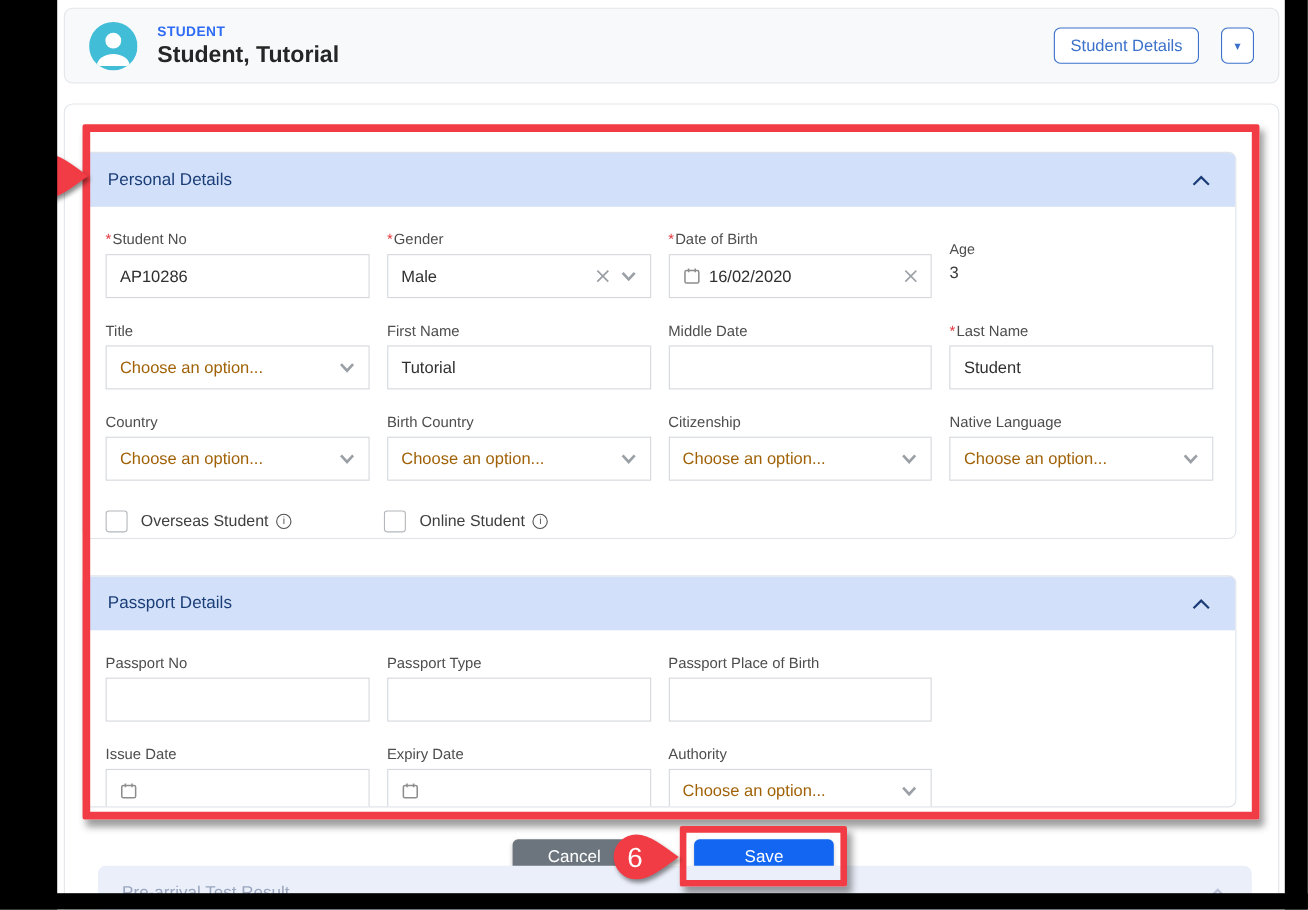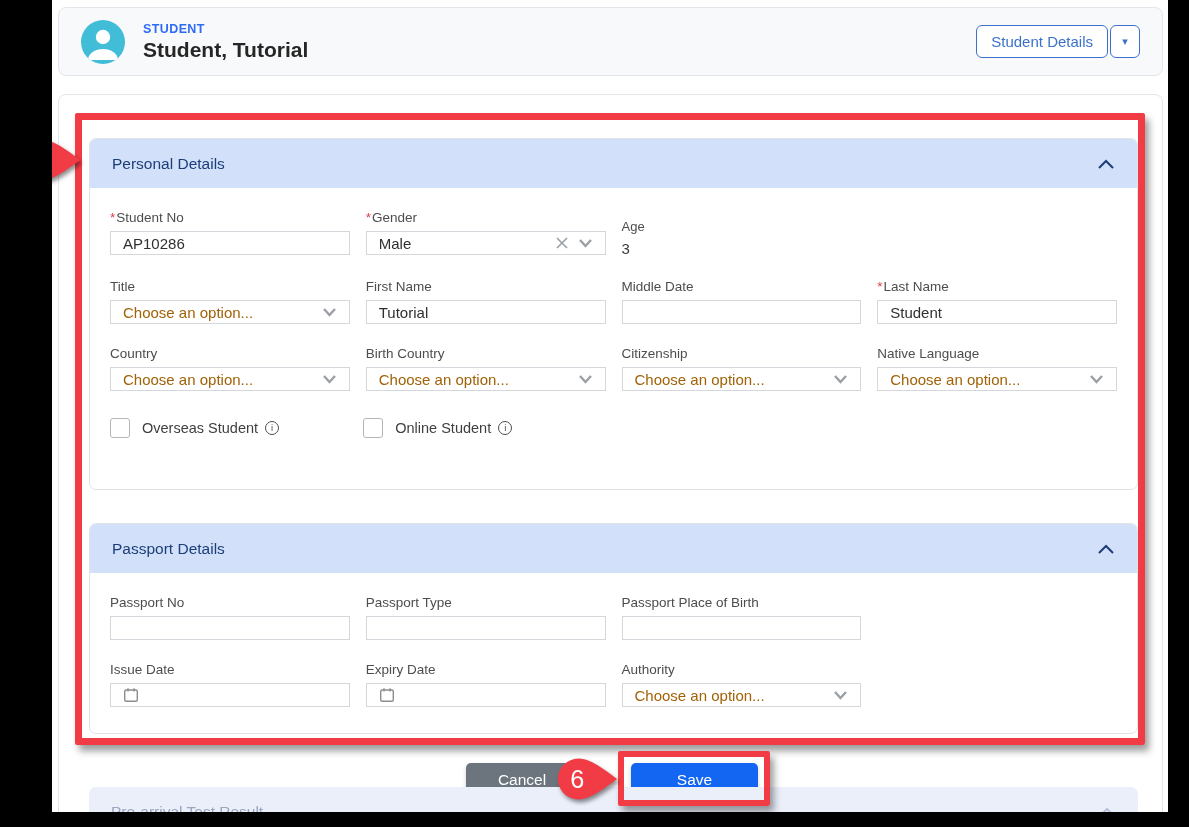--- a/index.html
+++ b/index.html
@@ -13,46 +13,46 @@
   .strip-bottom { left:0; top:812px; width:1189px; height:15px; }
 
   
   .header-card { position:absolute; left:58px; top:7px; width:1105px; height:69px;
     background:#f8f9fb; border:1px solid #e2e5e9; border-radius:8px;
     display:flex; align-items:center; padding:0 22px; z-index:5; }
   .avatar { width:44px; height:44px; flex:0 0 44px; }
   .id-block { margin-left:18px; display:flex; flex-direction:column; gap:2px; }
   .eyebrow { font-size:12.5px; font-weight:700; letter-spacing:.4px; color:#2e6cf5; }
   .page-title { font-size:21px; font-weight:700; color:#262626; }
-  .header-actions { margin-left:auto; display:flex; gap:2px; align-items:flex-start;padding-left:20px; }
+  .header-actions { margin-left:auto; display:flex; gap:20px; align-items:flex-start;padding-left:20px; }
   .btn-outline { height:33px; padding:0 14px; background:#fff; border:1.6px solid #3b71ca;
     color:#3b71ca; border-radius:6px; font-size:15px; font-family:inherit; cursor:pointer; }
   .btn-caret { height:33px; width:30px; background:#fff; border:1.6px solid #3b71ca;
     color:#3b71ca; border-radius:6px; font-size:11px; cursor:pointer; }
 
   
   .main-card { position:absolute; left:58px; top:94px; width:1105px; height:733px;
     background:#fff; border:1px solid #e2e5e9; border-radius:8px 8px 0 0; z-index:4; }
 
-  .section-card { position:absolute; left:30px; width:1049px; background:#fff;
+  .section-card { position:absolute; left:16px; width:1049px; background:#fff;
     border:1px solid #e0e4e9; border-radius:7px; overflow:hidden; }
   .section-personal { top:43px;  height:352px; }
   .section-passport { top:428px; height:211px; }
   .section-header { height:49px; background:#d2e1f9; display:flex; align-items:center;
     padding:0 22px; }
   .section-title { font-size:15.5px; color:#1c3e78; font-weight:400; }
   .section-chevron { margin-left:auto; display:flex; cursor:pointer; }
 
   .section-body { padding:22px 20px 18px; }
   .form-row { display:grid; grid-template-columns:repeat(4,1fr); column-gap:16px; margin-bottom:22px; }
   .form-row:last-child { margin-bottom:0; }
   .field {}
   .field-label { font-size:13.5px; color:#4d4d4d; margin-bottom:6px; white-space:nowrap; }
   .req-star { color:#e4393f; margin-right:1px; }
-  .control { height:24px; border:1px solid #d4d8dc; border-radius:0; background:#fff;
+  .control { height:40px; border:1px solid #d4d8dc; border-radius:0; background:#fff;
     display:flex; align-items:center; padding:0 12px; font-size:15px; color:#303030; gap:8px; }
   input.control { width:100%; font-family:inherit; outline:none; }
   .control .placeholder { color:#a16207; overflow:hidden; white-space:nowrap; }
   .control .value-text { color:#303030; }
   .control .right-icons { margin-left:auto; display:flex; align-items:center; gap:10px; }
   .icon-btn { display:flex; cursor:pointer; }
   .readonly-field { margin-top:9px; }
   .readonly-label { font-size:13px; color:#4d4d4d; margin-bottom:6px; }
   .readonly-value { font-size:15px; color:#3a3a3a; }
 
@@ -150,20 +150,40 @@
                   </svg>
               </span>
               <span class="icon-btn">
                 <svg width="15" height="10" viewBox="0 0 15 10">
                     <polyline points="2,2 7.5,8 13,2" fill="none" stroke="#9aa0a6" stroke-width="2.4"></polyline>
                   </svg>
               </span>
             </span>
           </div>
         </div>
+        <div class="field">
+          <div class="field-label"><span class="req-star">*</span><span>Date of Birth</span></div>
+          <div class="control">
+            <span class="icon-btn">
+              <svg width="16" height="16" viewBox="0 0 16 16">
+                  <rect x="1.7" y="3" width="12.6" height="11.3" rx="1.5" fill="none" stroke="#8d8d8d" stroke-width="1.4"></rect>
+                  <line x1="5" y1="1.2" x2="5" y2="4.6" stroke="#8d8d8d" stroke-width="1.4"></line>
+                  <line x1="11" y1="1.2" x2="11" y2="4.6" stroke="#8d8d8d" stroke-width="1.4"></line>
+                </svg>
+            </span>
+            <span class="value-text">16/02/2020</span>
+            <span class="right-icons">
+              <span class="icon-btn">
+                <svg width="12" height="12" viewBox="0 0 12 12">
+                    <path d="M1,1 L11,11 M11,1 L1,11" stroke="#9aa0a6" stroke-width="1.4"></path>
+                  </svg>
+              </span>
+            </span>
+          </div>
+        </div>
         <div class="readonly-field">
           <div class="readonly-label">Age</div>
           <div class="readonly-value">3</div>
         </div>
       </div>
 
       <div class="form-row">
         <div class="field">
           <div class="field-label">Title</div>
           <div class="control">

